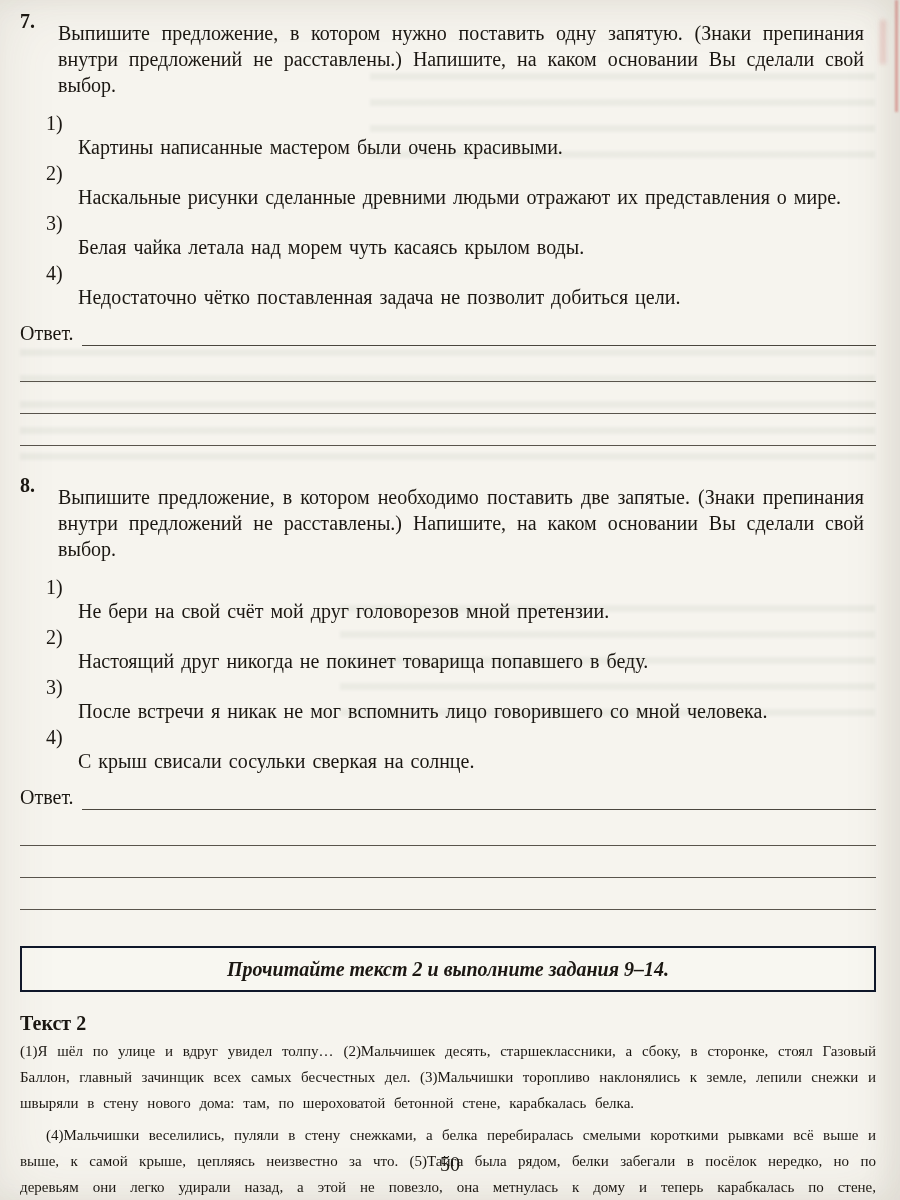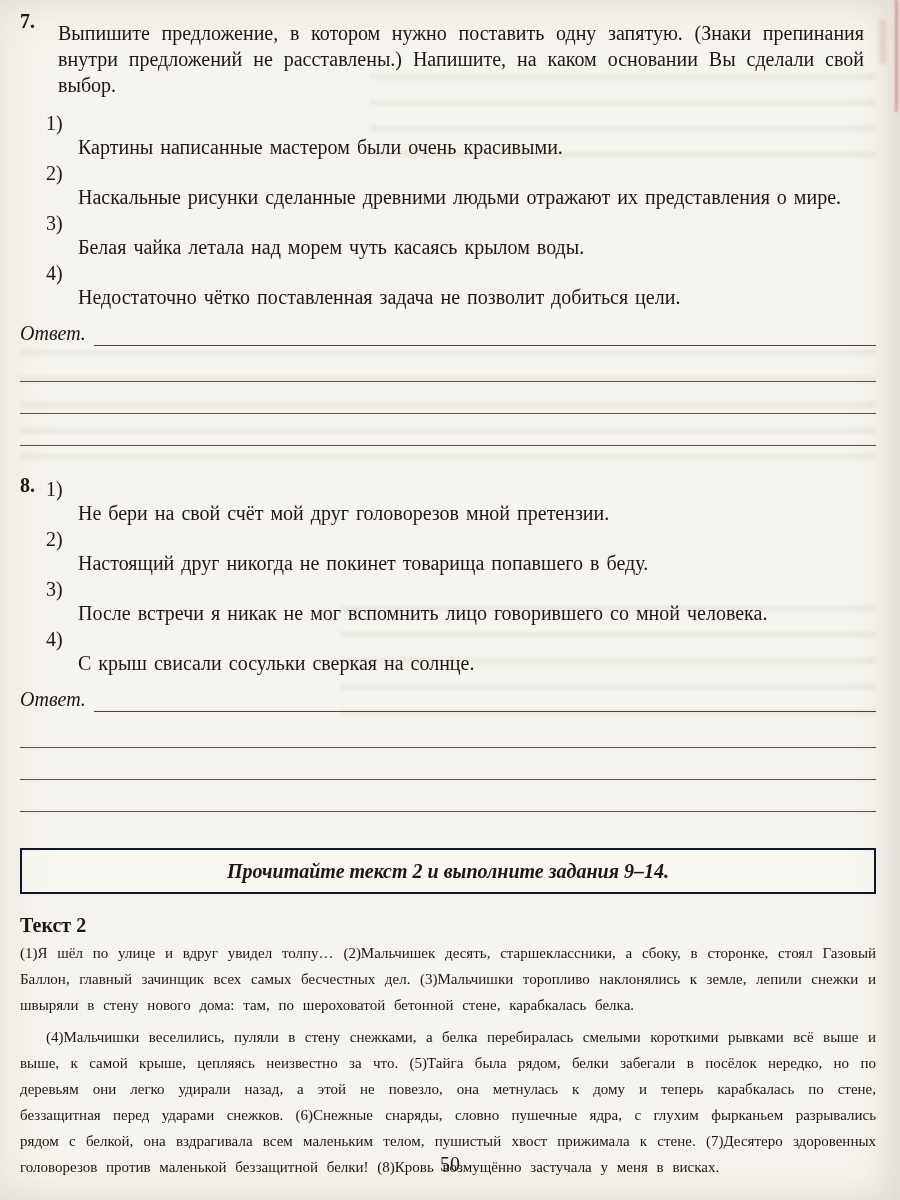--- a/index.html
+++ b/index.html
@@ -96,21 +96,20 @@
     text-align: justify;
     word-spacing: 2px;
     margin-top: 24px;
   }
   .answer-row {
     display: flex;
     align-items: flex-end;
     margin-top: 10px;
     position: relative;
     z-index: 2;
-    font-style: italic;
   }
   .answer-label {
     flex: none;
     font-size: 20px;
     line-height: 26px;
   }
   .answer-line {
     flex: 1;
     height: 23px;
     margin-left: 8px;
@@ -206,20 +205,21 @@
 
   <div class="rules">
     <div class="rule"></div>
     <div class="rule"></div>
     <div class="rule"></div>
   </div>
 
   <section class="task task-8">
     <span class="task-num">8.</span>
     <div class="task-body">
+      <p class="prompt">Выпишите предложение, в котором необходимо поставить две запятые. (Знаки препинания внутри предложений не расставлены.) Напишите, на каком основании Вы сделали свой выбор.</p>
       <div class="options">
         <div class="option">
           <span class="opt-num">1)</span>
           <span class="opt-text">Не бери на свой счёт мой друг головорезов мной претензии.</span>
         </div>
         <div class="option">
           <span class="opt-num">2)</span>
           <span class="opt-text">Настоящий друг никогда не покинет товарища попавшего в беду.</span>
         </div>
         <div class="option">

